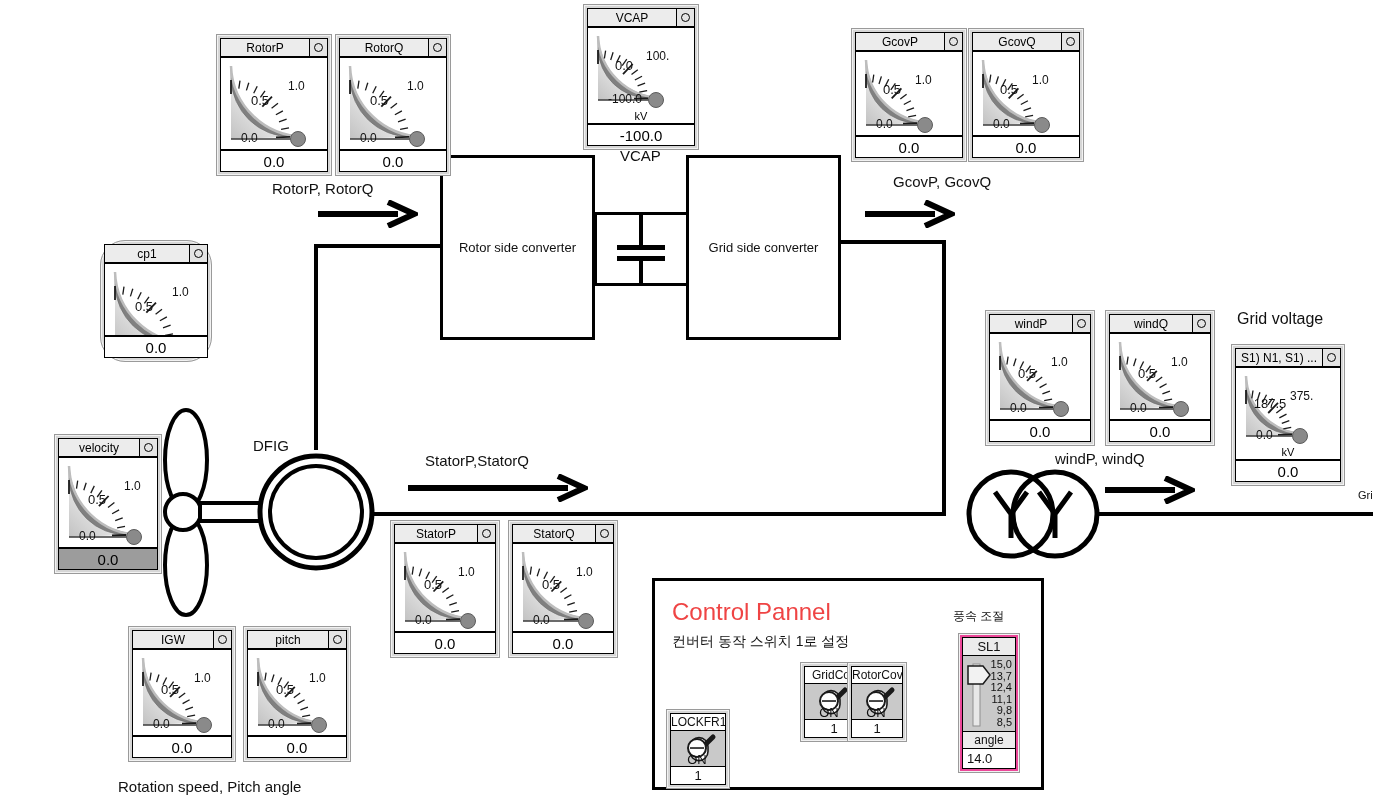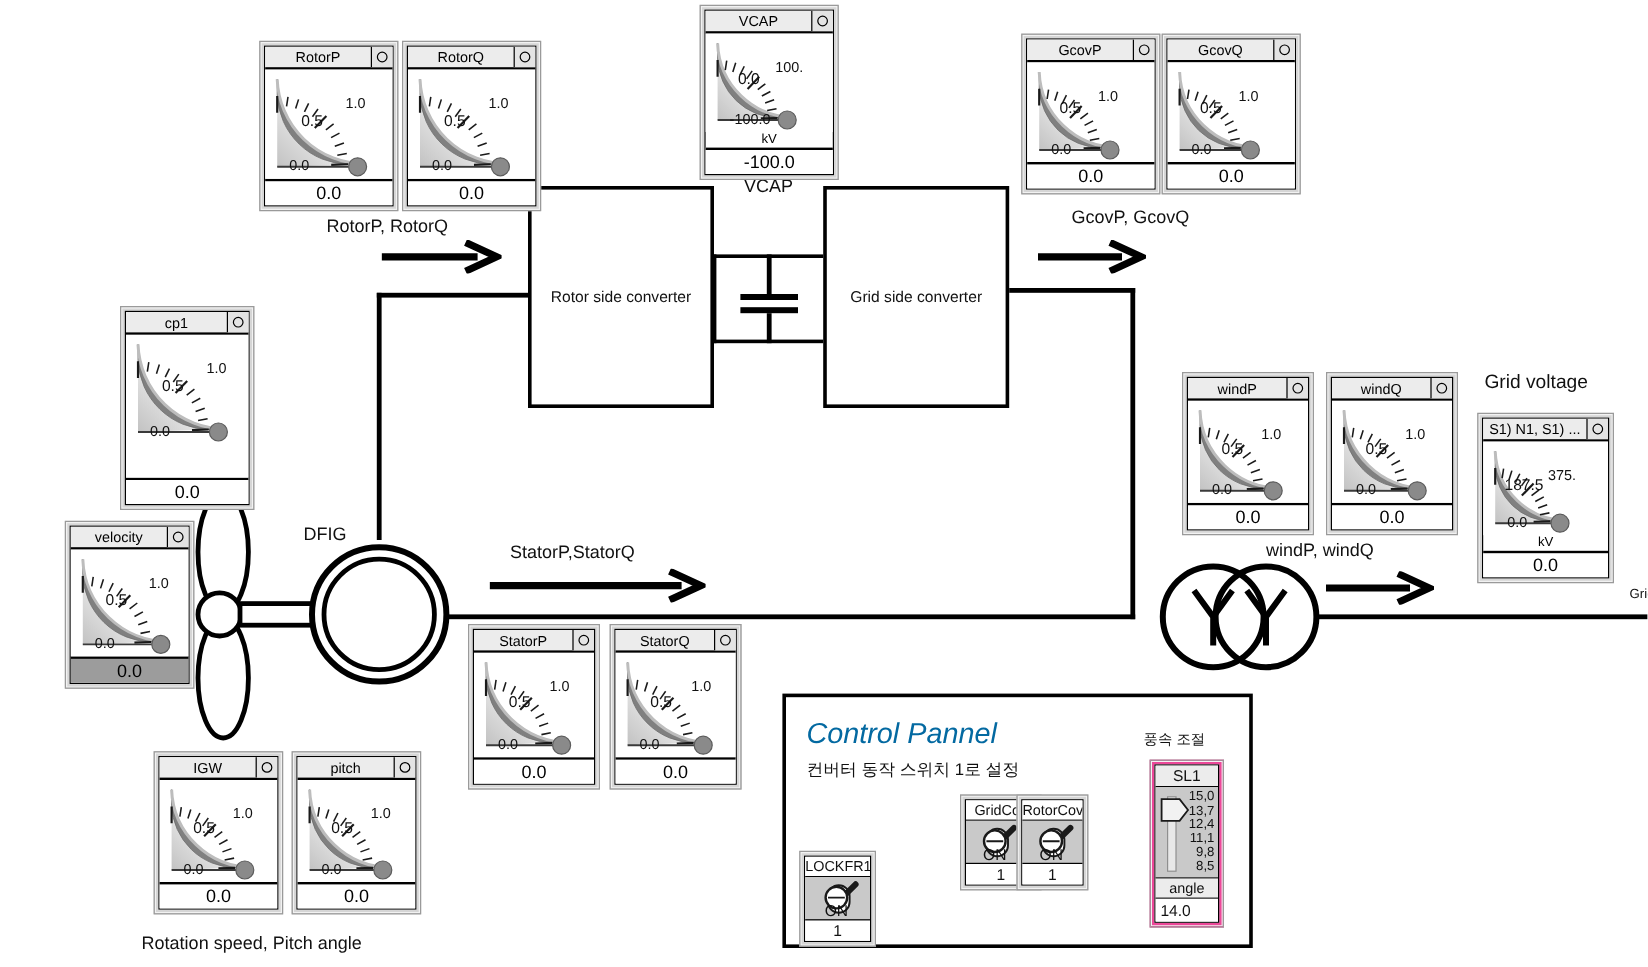--- a/index.html
+++ b/index.html
@@ -33,21 +33,21 @@
   
   .wire{position:absolute;background:#000;}
   .box{position:absolute;border:3px solid #000;background:#fff;box-sizing:border-box;
        display:flex;align-items:center;justify-content:center;font-size:13px;}
   .lbl{position:absolute;font-size:15px;color:#111;white-space:nowrap;}
   .lbl.sm{font-size:11px;}
   .lbl.big{font-size:16px;}
 
   
   .cpanel{position:absolute;border:3px solid #000;background:#fff;box-sizing:border-box;}
-  .cp-title{position:absolute;font-size:24px;color:#0369a1;white-space:nowrap;font-style:italic;}
+  .cp-title{position:absolute;font-size:24px;color:#ef4444;white-space:nowrap;}
   .cp-sub{position:absolute;font-size:14px;color:#111;white-space:nowrap;}
   .cp-korlbl{position:absolute;font-size:12px;color:#111;white-space:nowrap;}
 
   .toggle{position:absolute;background:#d6d6d6;border:1px solid #9a9a9a;padding:3px;
           box-sizing:border-box;box-shadow:0 0 0 1px #f2f2f2 inset;}
   .toggle .inner{width:100%;height:100%;background:#fff;border:1px solid #000;
                  box-sizing:border-box;display:flex;flex-direction:column;}
   .toggle .cap{flex:0 0 16px;font-size:12px;text-align:center;line-height:16px;
                border-bottom:1px solid #000;background:#fff;overflow:hidden;white-space:nowrap;}
   .toggle .sw{flex:1;position:relative;background:#c9c9c9;border-bottom:1px solid #000;text-align:right;}
@@ -373,21 +373,21 @@
               <circle cx="69" cy="73" r="7.5" fill="#8a8a8a" stroke="#5c5c5c" stroke-width="1"></circle>
               <text x="59" y="32" font-size="12" fill="#111" font-family="Liberation Sans, sans-serif">1.0</text>
               <text x="36" y="42" font-size="13" fill="#111" text-anchor="middle" font-family="Liberation Sans, sans-serif">0.5</text>
               <text x="20" y="76" font-size="12" fill="#111" font-family="Liberation Sans, sans-serif">0.0</text>
             </svg>
           </div>
 
        <div class="val">0.0</div>
      </div>
       </div>
-      <div class="meter" style="left: 100px; top: 255px; width: 112px; height: 170px;">
+      <div class="meter" style="left: 100px; top: 240px; width: 112px; height: 122px; border-radius: 25px;">
         <div class="inner">
        <div class="title">
          <div class="t">cp1</div>
          <div class="k">
               <i></i>
             </div>
        </div>
        <div class="face">
             <svg width="104" height="95" viewBox="0 0 104 95">
               <defs>

